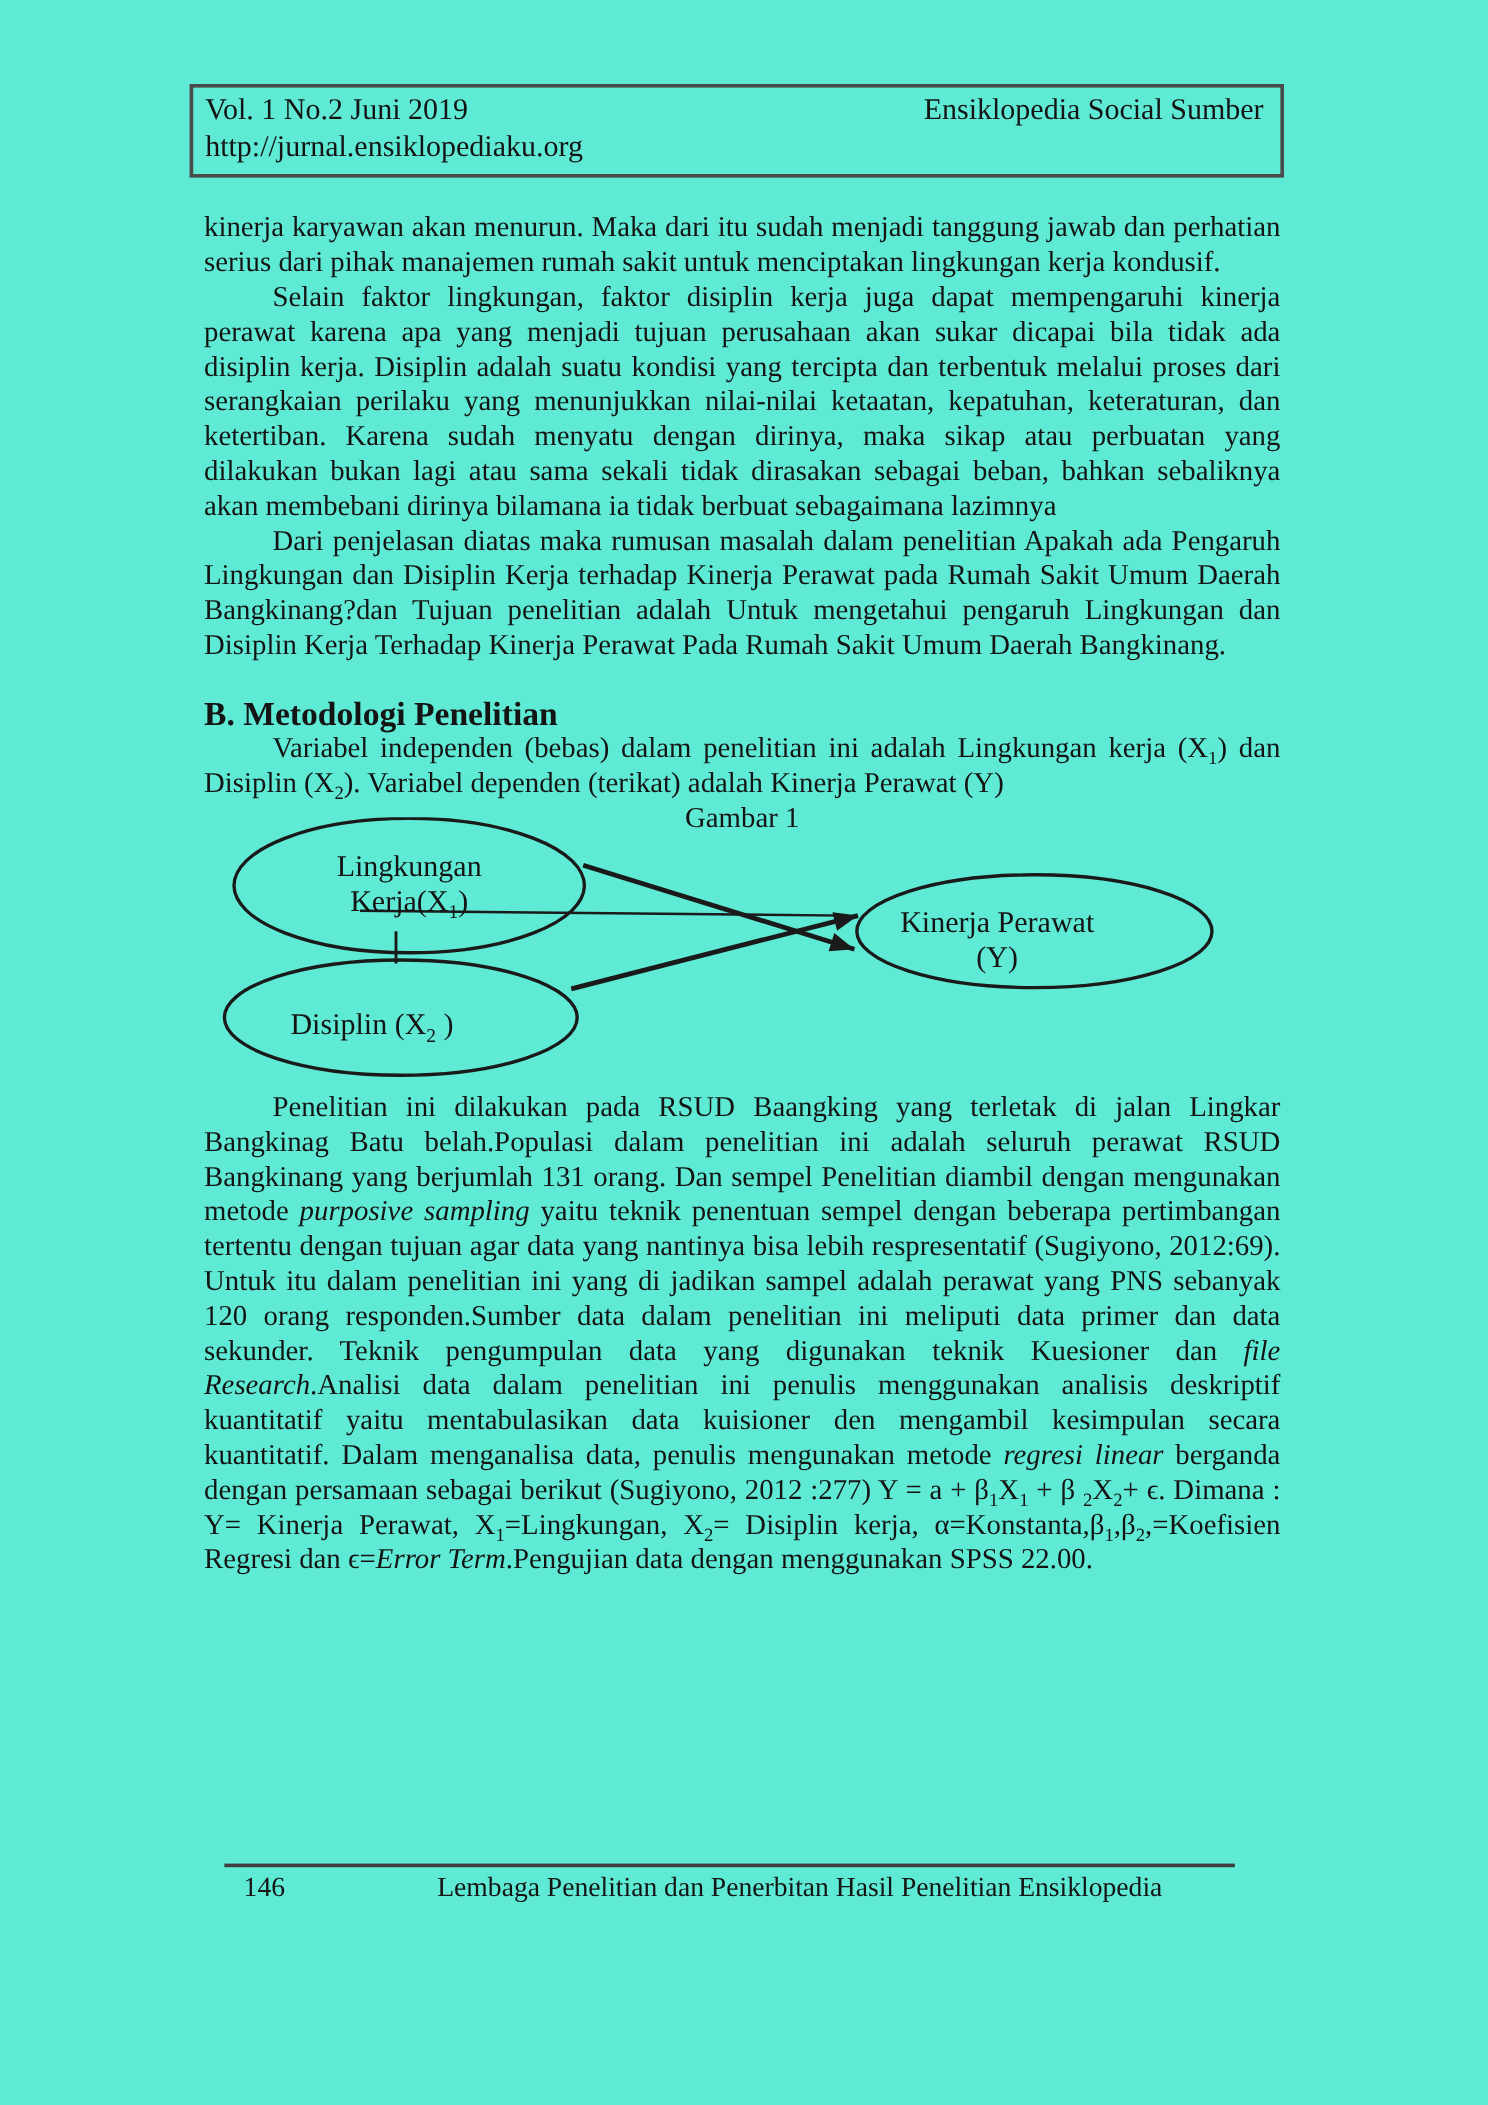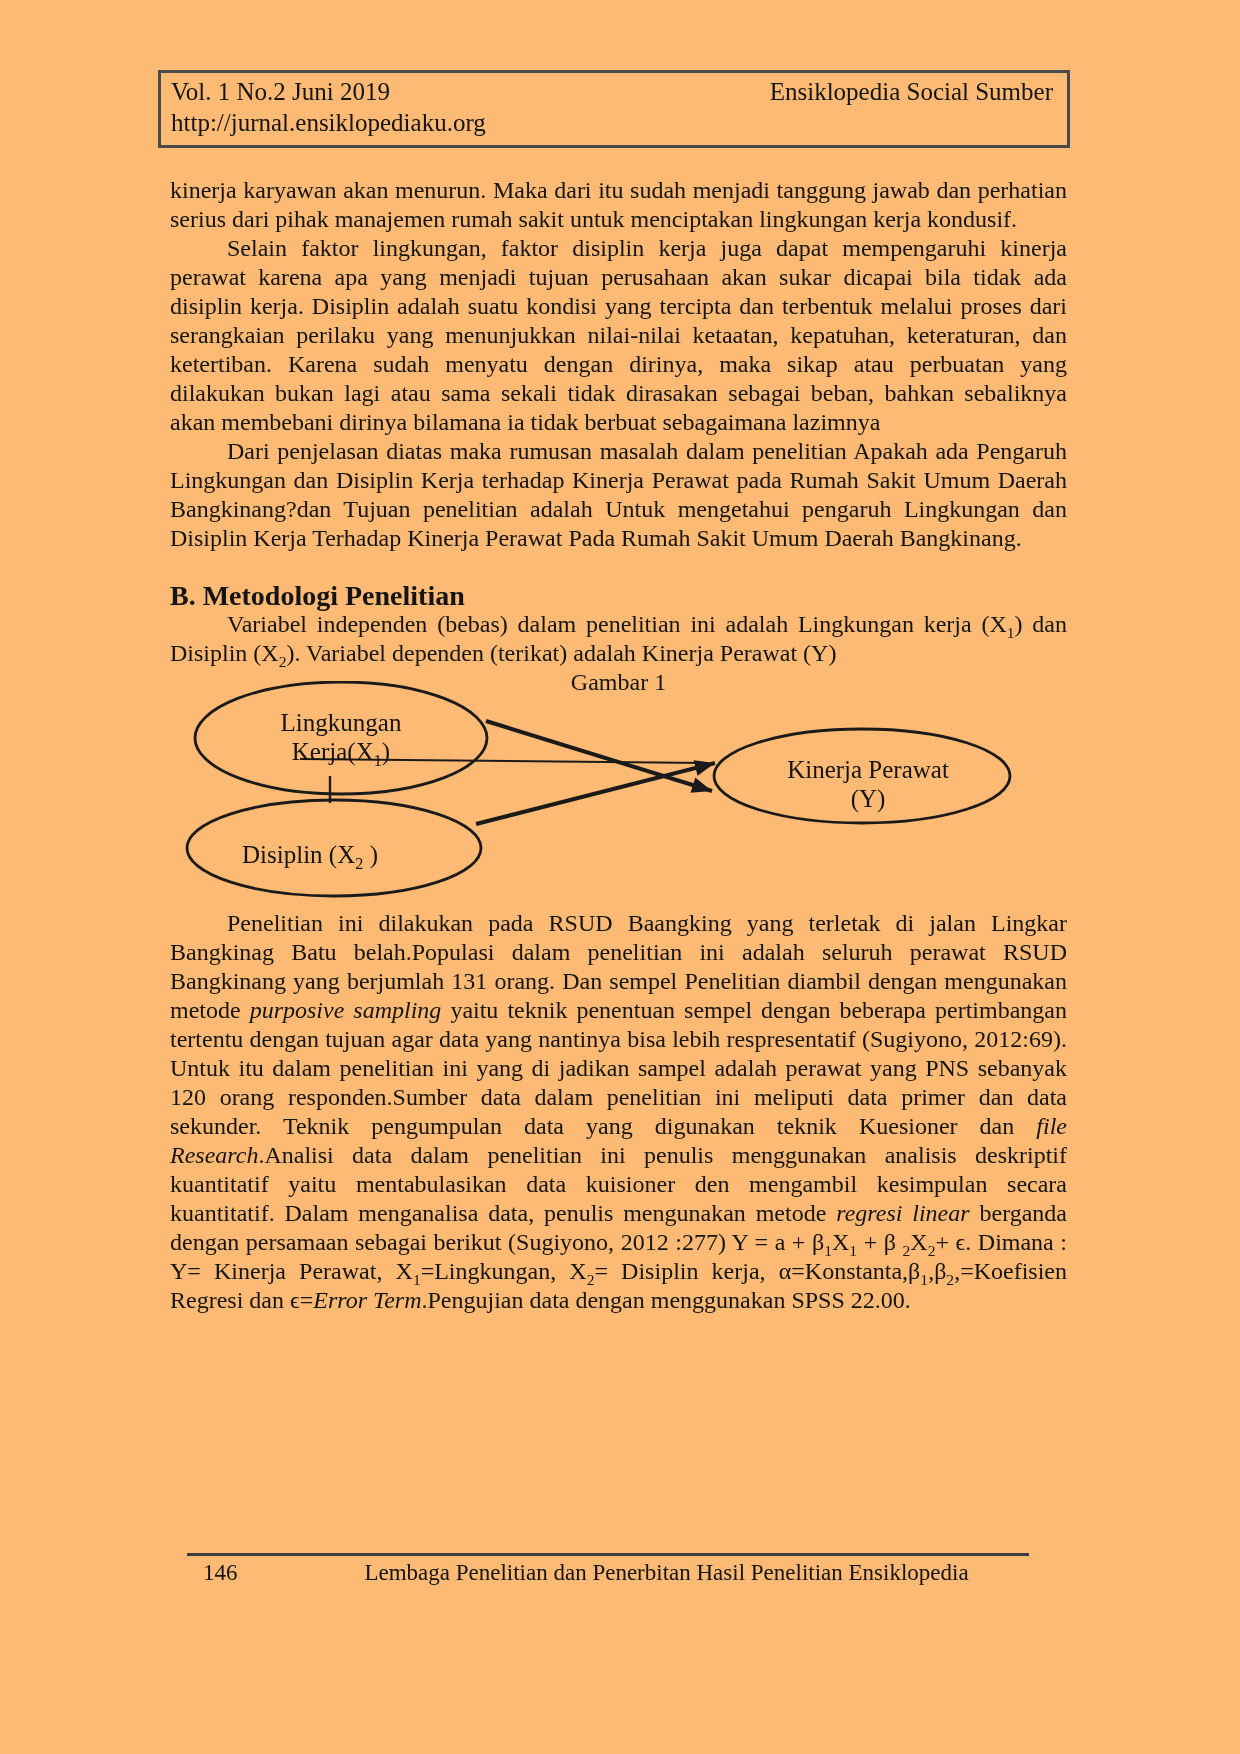--- a/index.html
+++ b/index.html
@@ -1,17 +1,17 @@
 <!DOCTYPE html>
 <html><head>
 <meta charset="utf-8">
 <style>
   html,body{margin:0;padding:0;background:#e8e8e8;}
   .page{
-    position:relative;width:1240px;height:1754px;background:#fdba74;
+    position:relative;width:1240px;height:1754px;background:#5eead4;
     font-family:"Liberation Serif","DejaVu Serif",serif;color:#141414;
     margin:0 auto;overflow:hidden;
   }
   
   .header-box{
     position:absolute;left:158px;top:70px;width:912px;box-sizing:border-box;
     border:3px solid #4a4a4a;padding:3px 14px 7px 10px;
     font-size:25px;line-height:31px;
   }
   .header-row{display:flex;justify-content:space-between;}
@@ -24,21 +24,21 @@
   .content p.first{text-indent:0;}
   h3.section{font-size:28px;line-height:29px;margin:28px 0 0 0;text-align:left;font-weight:bold;}
   .center-line{text-align:center;text-indent:0;}
   sub{font-size:0.65em;line-height:0;}
   
   .diagram{position:relative;width:940px;height:228px;margin-left:-20px;margin-top:-16px;}
   .diagram svg{position:absolute;left:0;top:0;}
   .node-label{position:absolute;text-align:center;font-size:25px;line-height:29px;text-indent:0;}
   .label-a{left:106px;top:27px;width:170px;}
   .label-b{left:40px;top:159px;width:240px;}
-  .label-c{left:608px;top:74px;width:220px;}
+  .label-c{left:571px;top:74px;width:220px;}
   
   .footer{
     position:absolute;left:158px;top:1553px;width:912px;
     font-size:23px;line-height:29px;
   }
   .footer-rule{height:0;border-top:3px solid #3d3d3d;width:842px;margin-left:29px;}
   .footer-row{display:flex;align-items:flex-start;margin-top:2px;}
   .page-num{display:inline-block;margin-left:45px;width:60px;}
   .publisher{flex:1;text-align:center;white-space:nowrap;}
   .issn{width:232px;text-align:right;font-size:24px;}

